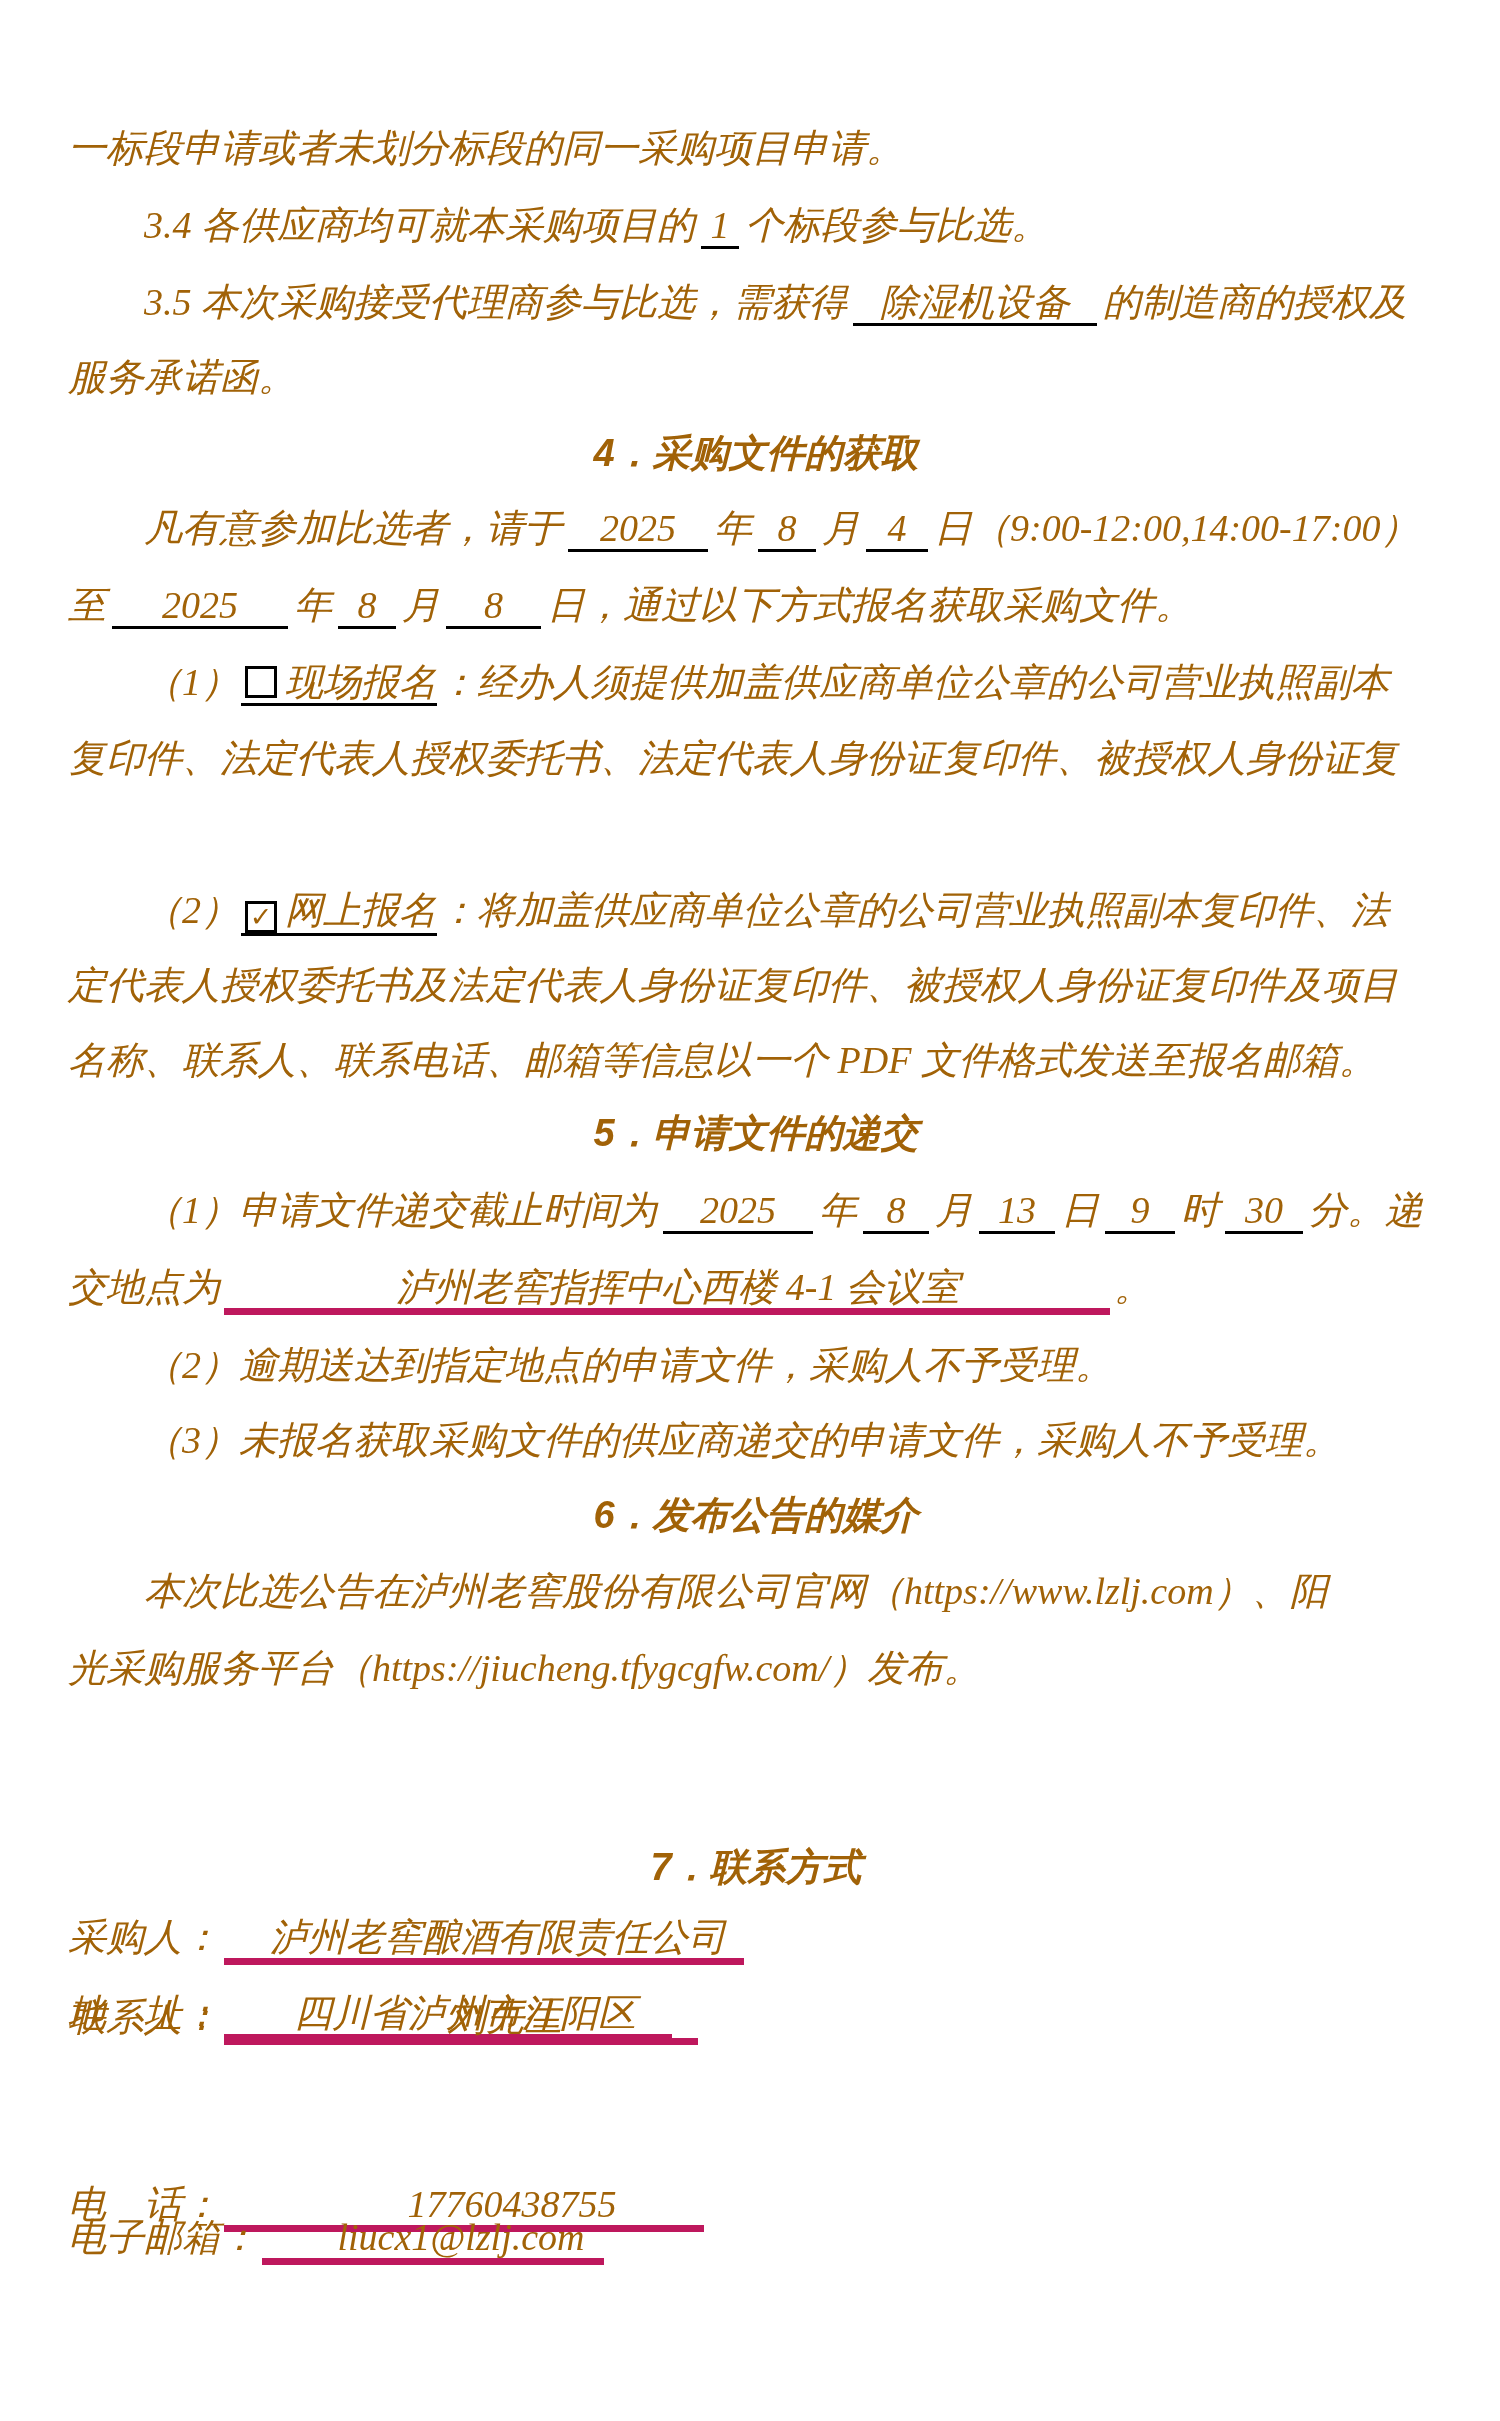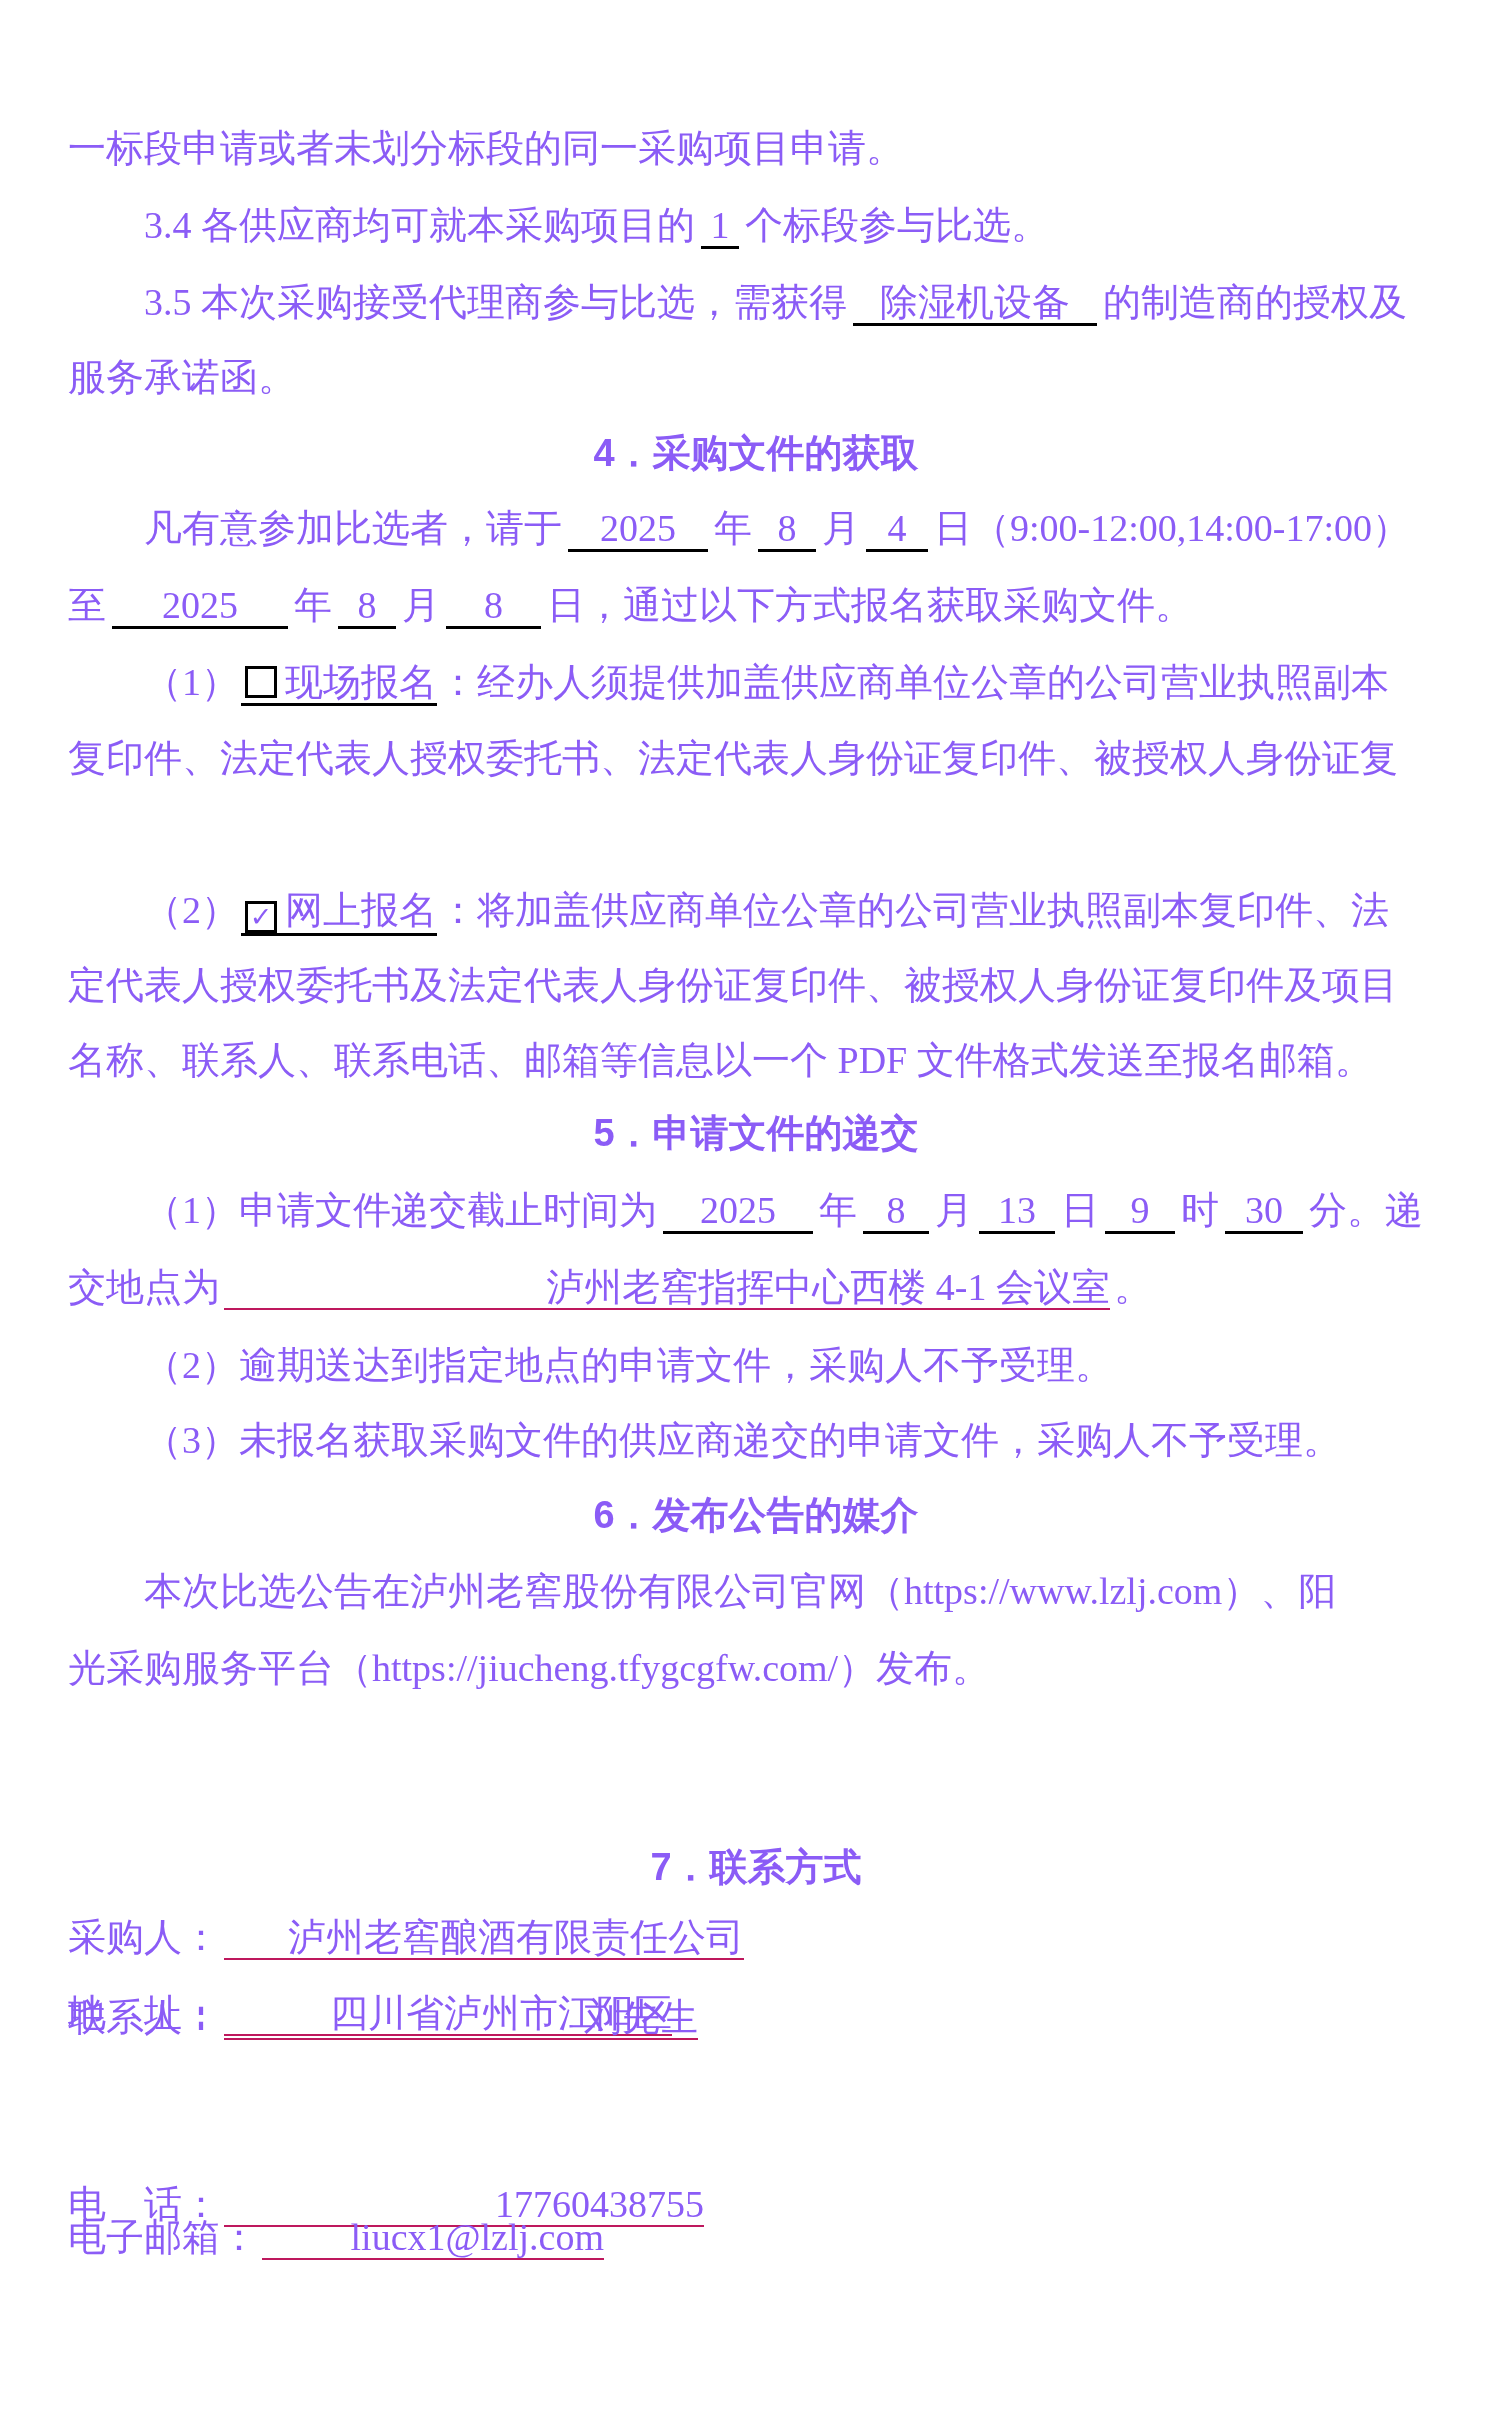--- a/index.html
+++ b/index.html
@@ -3,21 +3,22 @@
 <meta charset="utf-8">
 <style>
   html,body { margin:0; padding:0; background:#ffffff; }
   .page {
     position:relative;
     width:1500px; height:2421px;
     background:#ffffff;
     overflow:hidden;
     font-family:"Liberation Serif","DejaVu Serif",serif;
     font-size:38px;
-    color:#8b5cf6;
+    color:#a16207;
+    font-style:italic;
   }
   .ln {
     position:absolute; left:68px; right:56px;
     line-height:50px;
     white-space:nowrap;
   }
   .ind { padding-left:76px; }
   .h {
     font-family:"Liberation Sans","DejaVu Sans",sans-serif;
     font-weight:700;
@@ -28,23 +29,23 @@
     display:inline-block;
     border-bottom:3px solid #000;
     line-height:42px;
     text-align:center;
     margin:0 6px;
     vertical-align:baseline;
   }
   
   .cfill {
     display:inline-block;
-    border-bottom:2px solid #be185d;
+    border-bottom:7px solid #be185d;
     line-height:42px;
-    text-align:right;
+    text-align:center;
     box-sizing:border-box;
     margin:0 4px;
     vertical-align:baseline;
   }
   
   .ublk {
     display:inline-block;
     border-bottom:3px solid #000;
     line-height:42px;
     margin:0 2px;

